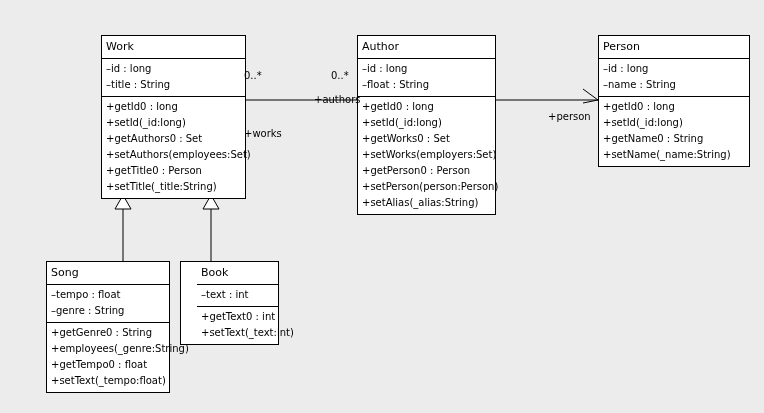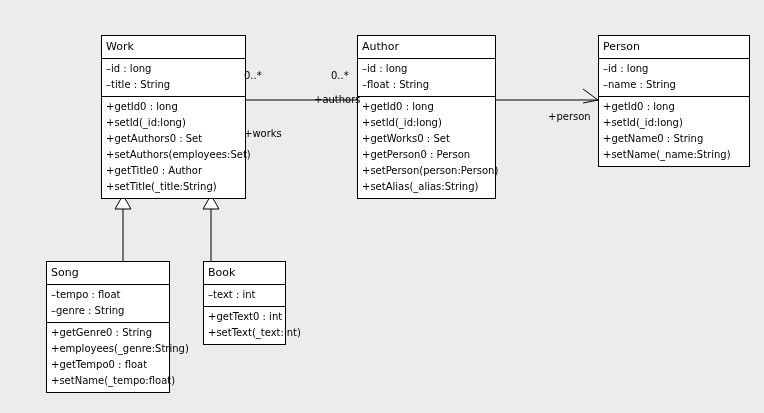--- a/index.html
+++ b/index.html
@@ -90,35 +90,36 @@
     <div class="class-title">Work</div>
     <div class="compartment">
       <div class="member">–id : long</div>
       <div class="member">–title : String</div>
     </div>
     <div class="compartment last">
       <div class="member">+getId0 : long</div>
       <div class="member">+setId(_id:long)</div>
       <div class="member">+getAuthors0 : Set</div>
       <div class="member">+setAuthors(employees:Set)</div>
-      <div class="member">+getTitle0 : Author</div>
+      <div class="member">+getTitle0 : Person</div>
       <div class="member">+setTitle(_title:String)</div>
     </div>
   </div>
 
   <div class="uml-class" style="left:357px; top:35px; width:139px;">
     <div class="class-title">Author</div>
     <div class="compartment">
       <div class="member">–id : long</div>
       <div class="member">–float : String</div>
     </div>
     <div class="compartment last">
       <div class="member">+getId0 : long</div>
       <div class="member">+setId(_id:long)</div>
       <div class="member">+getWorks0 : Set</div>
+      <div class="member">+setWorks(employers:Set)</div>
       <div class="member">+getPerson0 : Person</div>
       <div class="member">+setPerson(person:Person)</div>
       <div class="member">+setAlias(_alias:String)</div>
     </div>
   </div>
 
   <div class="uml-class" style="left:598px; top:35px; width:152px;">
     <div class="class-title">Person</div>
     <div class="compartment">
       <div class="member">–id : long</div>
@@ -135,25 +136,25 @@
   <div class="uml-class" style="left:46px; top:261px; width:124px;">
     <div class="class-title">Song</div>
     <div class="compartment">
       <div class="member">–tempo : float</div>
       <div class="member">–genre : String</div>
     </div>
     <div class="compartment last">
       <div class="member">+getGenre0 : String</div>
       <div class="member">+employees(_genre:String)</div>
       <div class="member">+getTempo0 : float</div>
-      <div class="member">+setName(_tempo:float)</div>
+      <div class="member">+setText(_tempo:float)</div>
     </div>
   </div>
 
-  <div class="uml-class" style="left:203px; top:261px; width:83px;">
+  <div class="uml-class" style="left:180px; top:261px; width:99px;padding-left:16px;">
     <div class="class-title">Book</div>
     <div class="compartment">
       <div class="member">–text : int</div>
     </div>
     <div class="compartment last">
       <div class="member">+getText0 : int</div>
       <div class="member">+setText(_text:int)</div>
     </div>
   </div>
 

